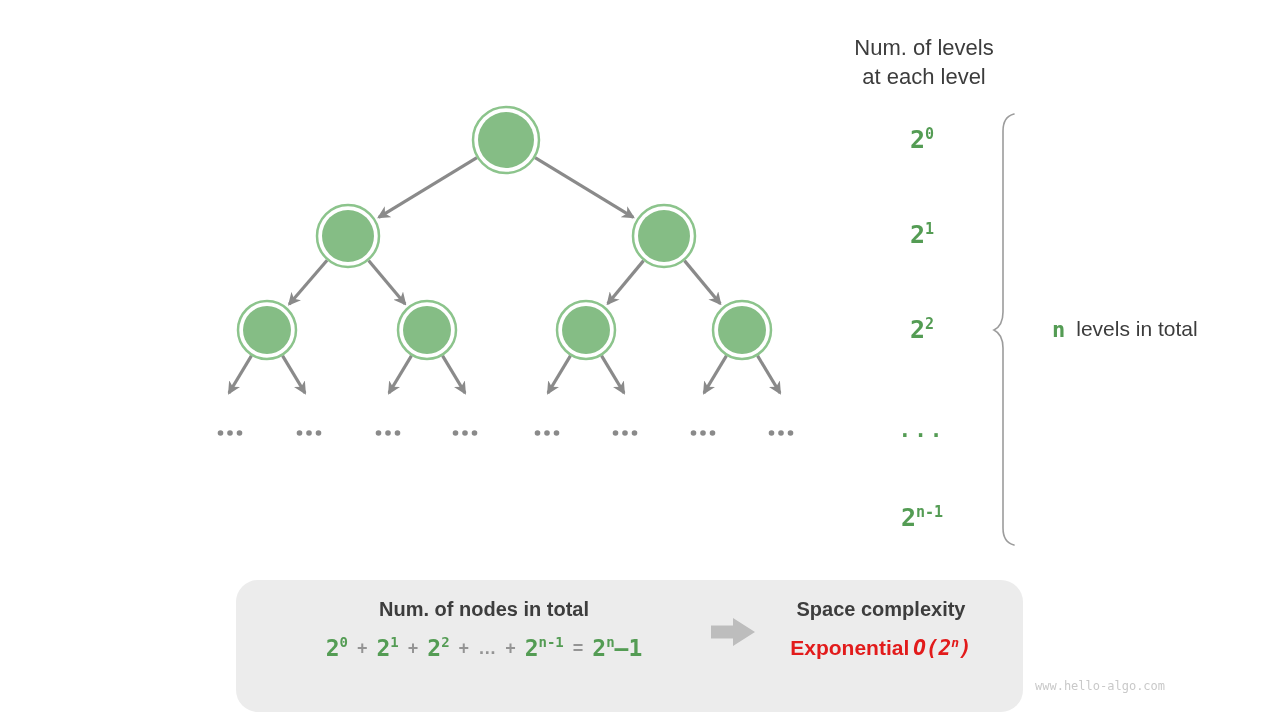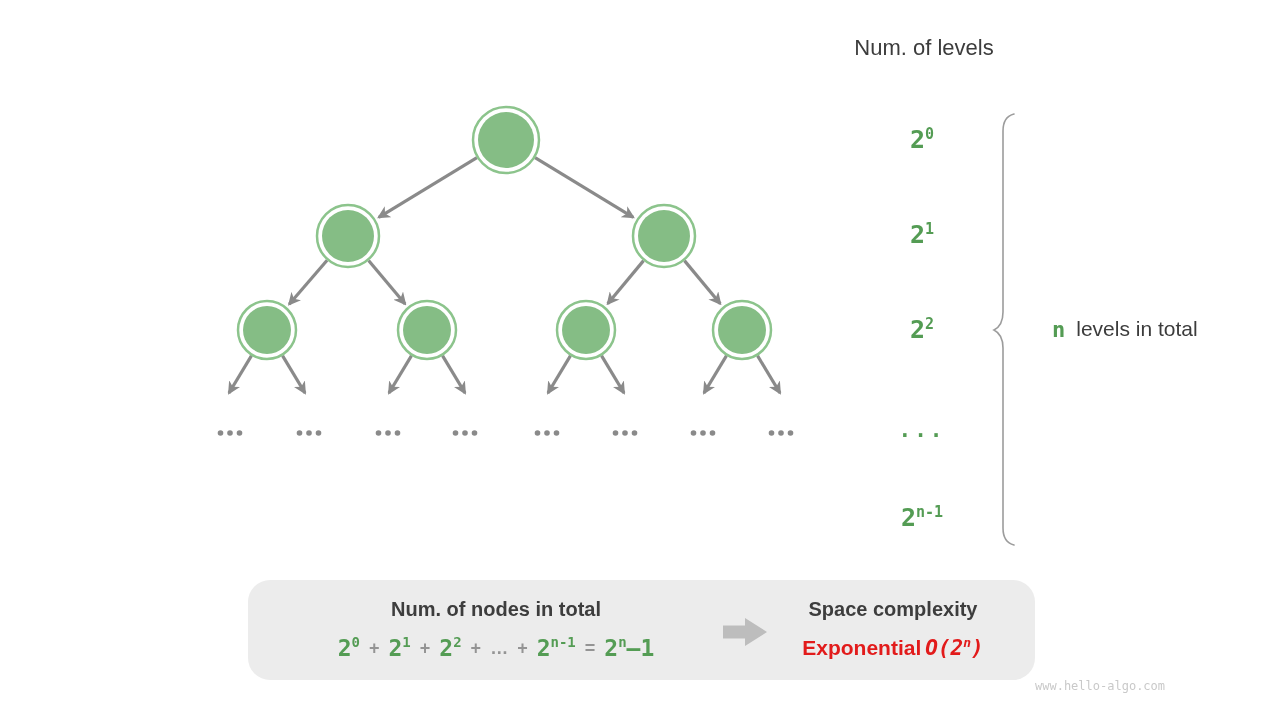--- a/index.html
+++ b/index.html
@@ -20,21 +20,21 @@
   .lvl{
     position:absolute;left:842px;width:160px;height:32px;line-height:32px;
     text-align:center;font-family:"DejaVu Sans Mono",monospace;font-weight:bold;
     font-size:25px;color:var(--green);
   }
   .lvl sup{font-size:15px;line-height:0;}
   .lvl.dots{font-size:21px;letter-spacing:3px;}
   .brace-label{position:absolute;left:1052px;top:314px;height:30px;display:flex;align-items:center;gap:11px;}
   .brace-label .n{font-family:"DejaVu Sans Mono",monospace;font-weight:bold;font-size:22px;color:var(--green);}
   .brace-label .t{font-size:21px;color:var(--dark);}
-  .box{position:absolute;left:248px;top:580px;width:787px;height:100px;background:var(--boxbg);border-radius:22px;padding-left:9px;}
+  .box{position:absolute;left:236px;top:580px;width:787px;height:132px;background:var(--boxbg);border-radius:22px;padding-left:9px;}
   .box-title{position:absolute;top:17px;font-weight:bold;font-size:20px;line-height:24px;color:#3D3D3D;text-align:center;}
   .box-title.left{left:28px;width:440px;}
   .box-title.right{left:500px;width:290px;}
   .formula{position:absolute;left:28px;top:50px;width:440px;height:36px;display:flex;align-items:center;justify-content:center;gap:9px;}
   .pow{font-family:"DejaVu Sans Mono",monospace;font-weight:bold;font-size:23px;color:var(--green);line-height:1;}
   .pow sup{font-size:14px;line-height:0;}
   .op{font-size:18px;font-weight:600;color:var(--opgray);line-height:1;}
   .big-arrow{position:absolute;left:475px;top:38px;}
   .complexity{
     position:absolute;left:500px;top:50px;width:290px;height:36px;display:flex;
@@ -139,20 +139,21 @@
       <g>
         <circle cx="771.5" cy="433" r="2.8" fill="#8A8A8A"></circle>
         <circle cx="781" cy="433" r="2.8" fill="#8A8A8A"></circle>
         <circle cx="790.5" cy="433" r="2.8" fill="#8A8A8A"></circle>
       </g>
       <path d="M 1014 114 C 1006 116 1003 122 1003 131 L 1003 312 C 1003 321 1000 327 994 330 C 1000 333 1003 339 1003 348 L 1003 528 C 1003 537 1006 543 1014 545" fill="none" stroke="#9C9C9C" stroke-width="1.6" stroke-linecap="round"></path>
     </svg>
 
   <div class="header">
     <div>Num. of levels</div>
+    <div>at each level</div>
   </div>
 
   <div id="levelLabels">
       <div class="lvl" style="top: 124px;">2<sup>0</sup></div>
       <div class="lvl" style="top: 219px;">2<sup>1</sup></div>
       <div class="lvl" style="top: 314px;">2<sup>2</sup></div>
       <div class="lvl dots" style="top: 414px;">...</div>
       <div class="lvl" style="top: 502px;">2<sup>n-1</sup></div>
     </div>
 

